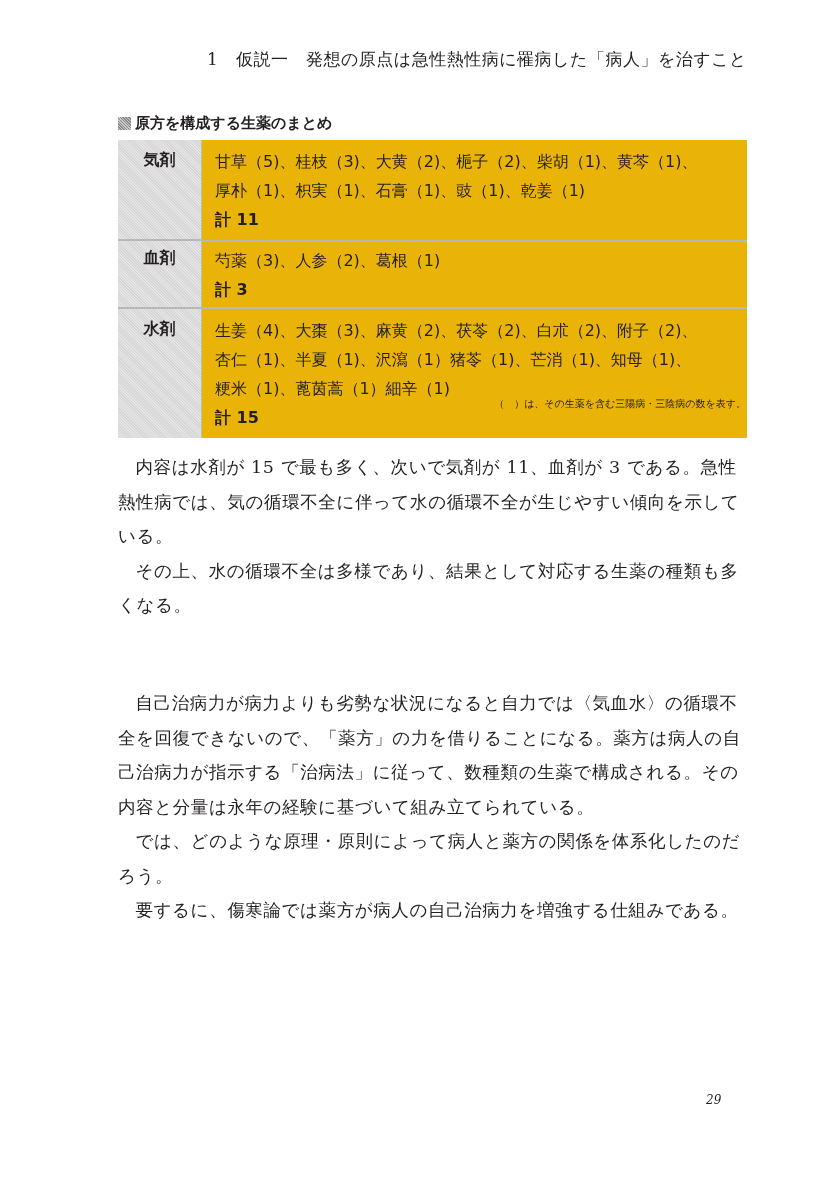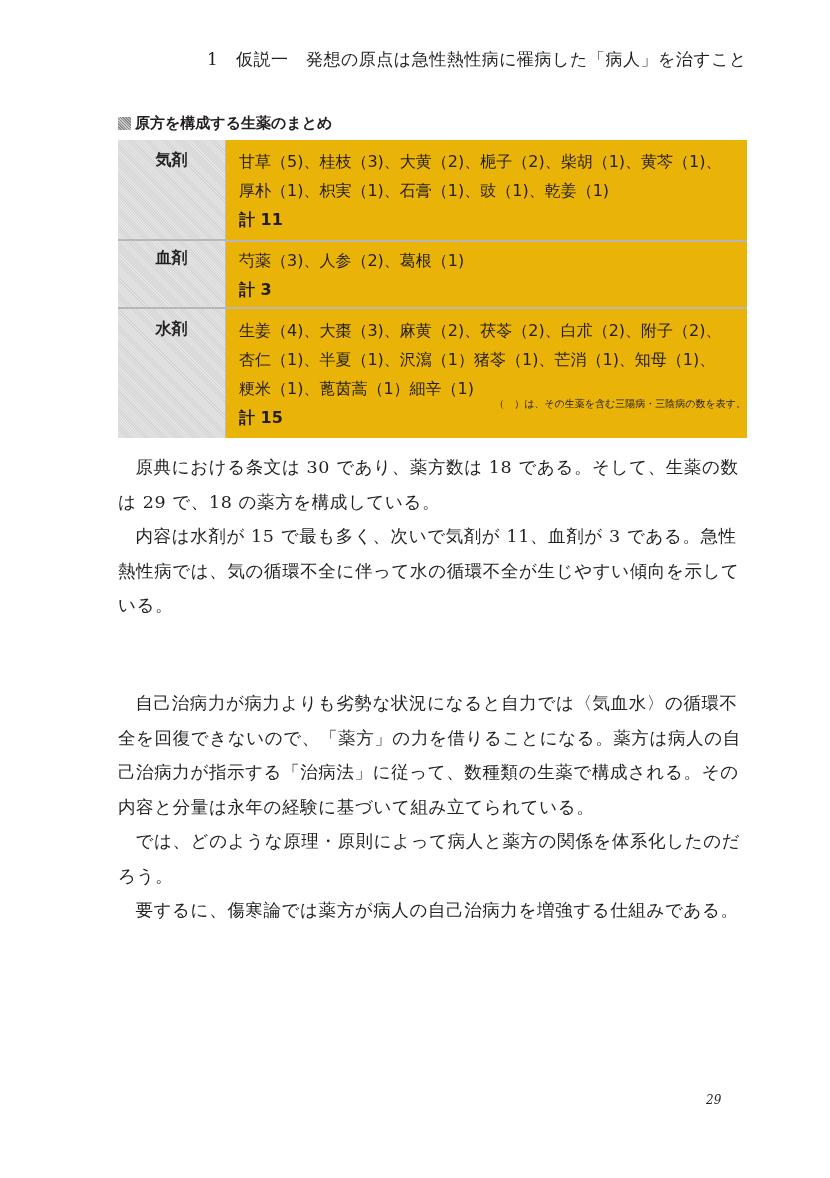--- a/index.html
+++ b/index.html
@@ -19,21 +19,21 @@
   }
   .table-title .square {
     display: inline-block; width: 13px; height: 13px; margin-right: 4px;
     background: repeating-linear-gradient(45deg, #8a8a8a 0 1px, #c9c9c9 1px 2px);
   }
   .herb-table {
     position: absolute; top: 140px; left: 118px; width: 629px;
     border-collapse: collapse;
     font-family: "DejaVu Sans", "Liberation Sans", sans-serif;
   }
-  .herb-table td { vertical-align: top; padding: 12px; }
+  .herb-table td { vertical-align: top; padding: 0; }
   .herb-table tr + tr td { border-top: 2px solid #b8b8b8; }
   .cat-cell {
     width: 83px;
     background: #d6d6d6;
     background-image: repeating-linear-gradient(45deg, rgba(255,255,255,0.35) 0 1px, rgba(0,0,0,0) 1px 2px);
     border-right: 1px solid #bdbdbd;
     text-align: center; font-weight: bold; font-size: 16px;
     padding-top: 10px !important;
   }
   .items-cell {
@@ -94,22 +94,22 @@
       <span class="items-line">粳米（1)、蓖茵蒿（1）細辛（1)</span>
       <span class="total">計 15</span>
     </td>
   </tr>
 </tbody>
   </table>
 
 <div class="caption">（　）は、その生薬を含む三陽病・三陰病の数を表す。</div>
 
 <div class="body-text" style="top:450px;">
-  <p class="indent">原典における条文は 30 であり、薬方数は 18 である。そして、生薬の数は 29 で、18 の薬方を構成している。</p>
   <p class="indent">内容は水剤が 15 で最も多く、次いで気剤が 11、血剤が 3 である。急性熱性病では、気の循環不全に伴って水の循環不全が生じやすい傾向を示している。</p>
+  <p class="indent">その上、水の循環不全は多様であり、結果として対応する生薬の種類も多くなる。</p>
 </div>
 
 <div class="body-text" style="top:686px;">
   <p class="indent">自己治病力が病力よりも劣勢な状況になると自力では〈気血水〉の循環不全を回復できないので、「薬方」の力を借りることになる。薬方は病人の自己治病力が指示する「治病法」に従って、数種類の生薬で構成される。その内容と分量は永年の経験に基づいて組み立てられている。</p>
   <p class="indent">では、どのような原理・原則によって病人と薬方の関係を体系化したのだろう。</p>
   <p class="indent">要するに、傷寒論では薬方が病人の自己治病力を増強する仕組みである。</p>
 </div>
 
 <div class="page-number">29</div>
 

